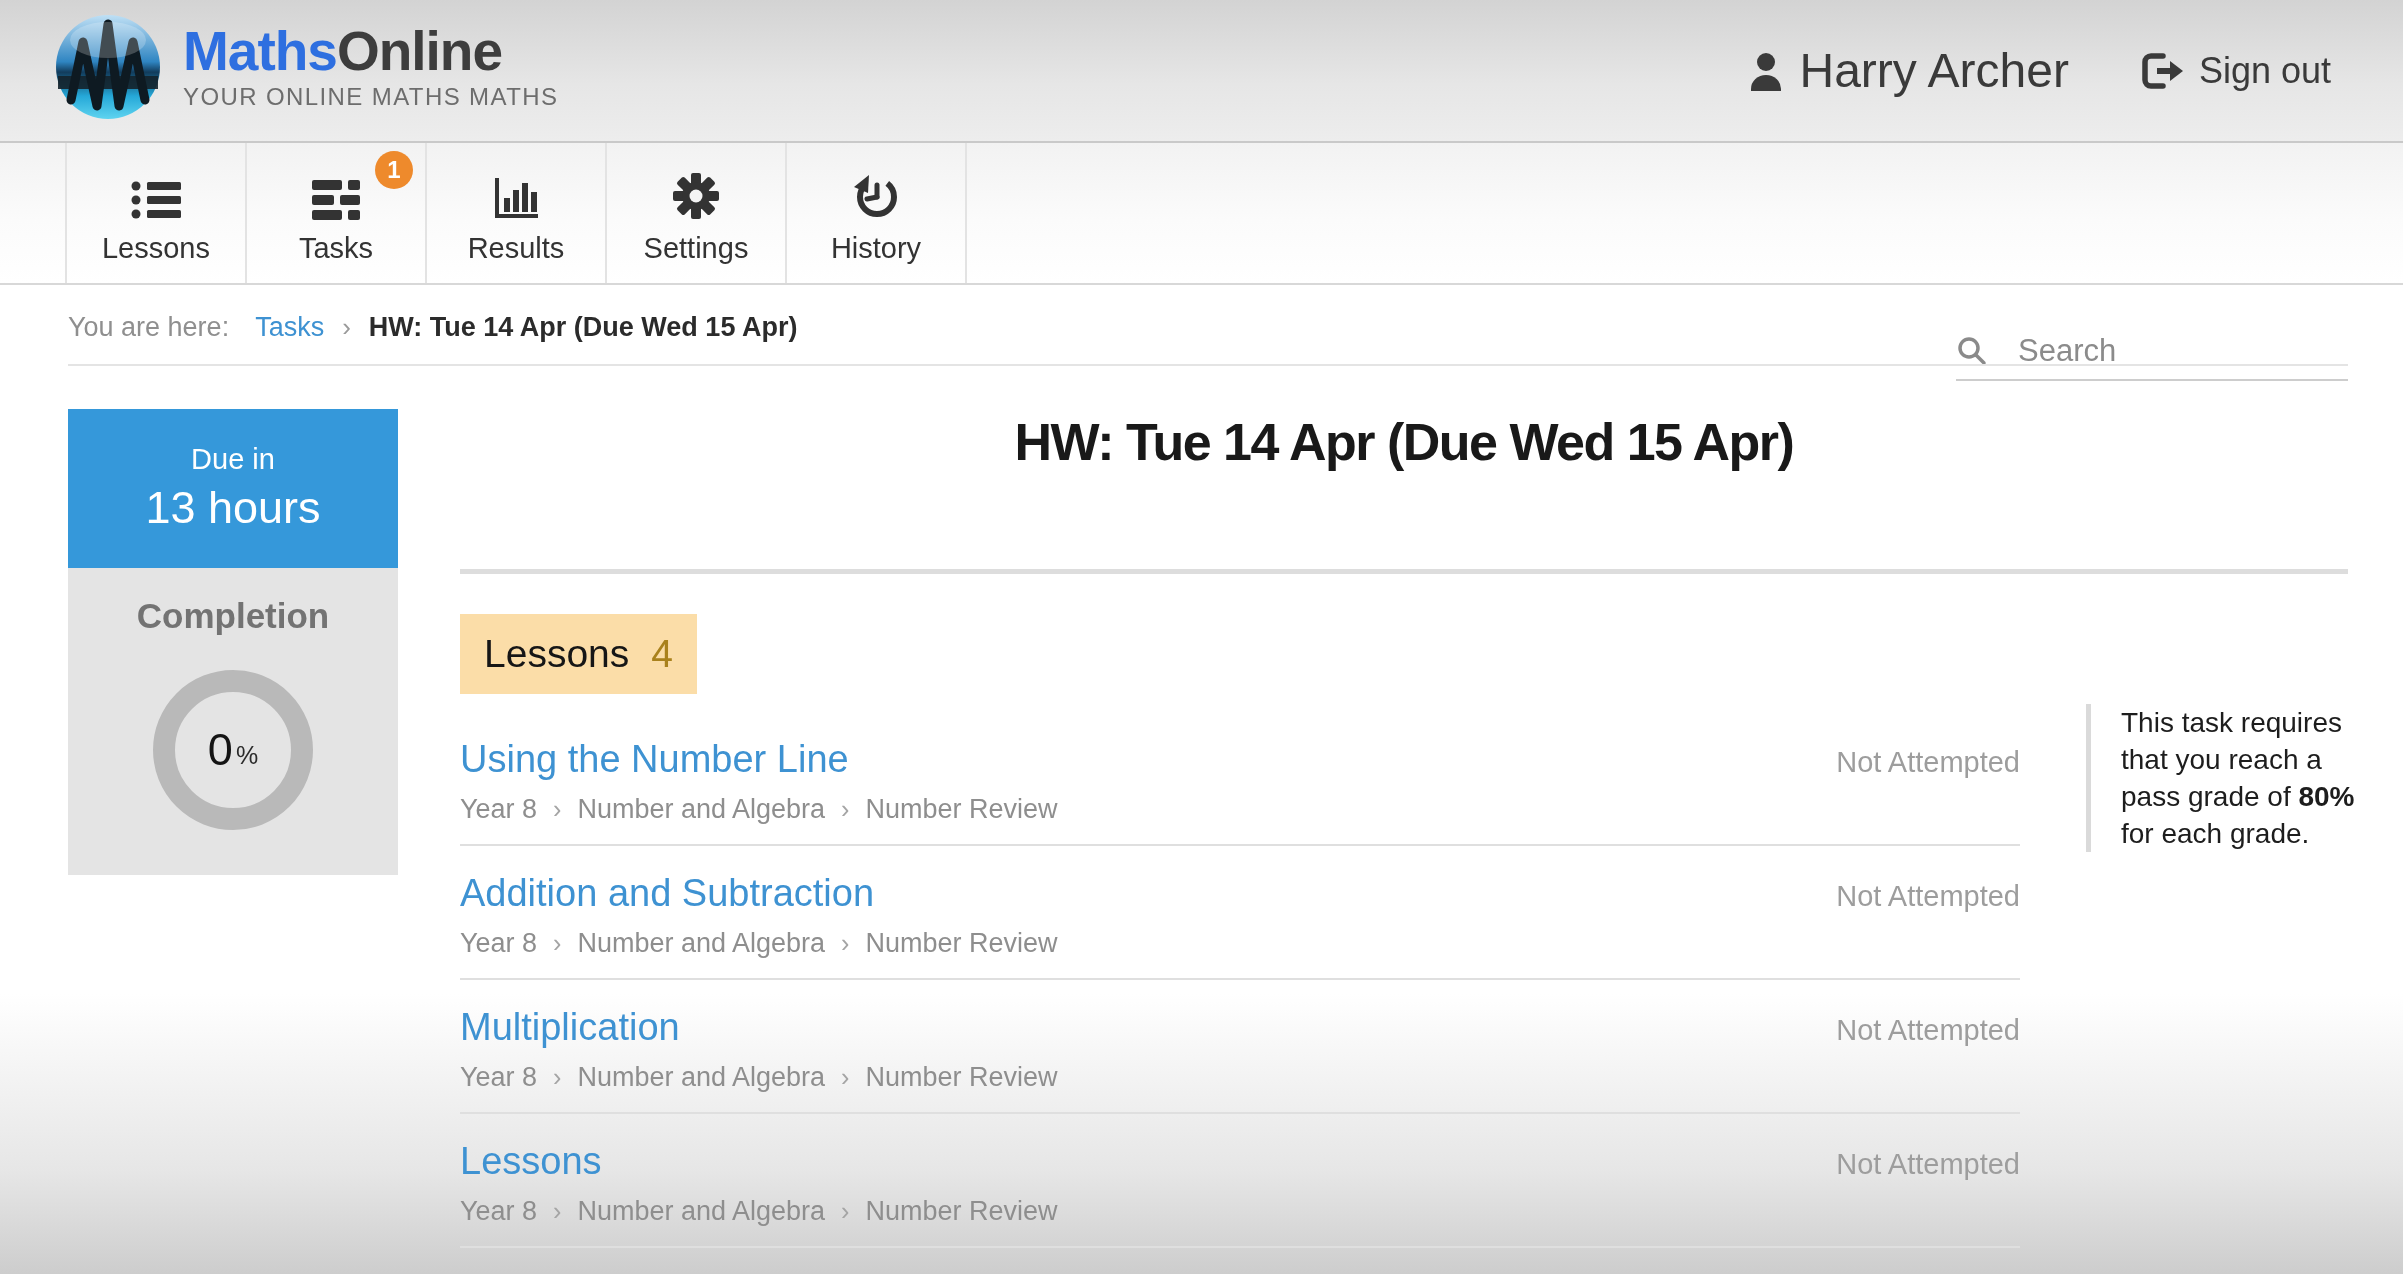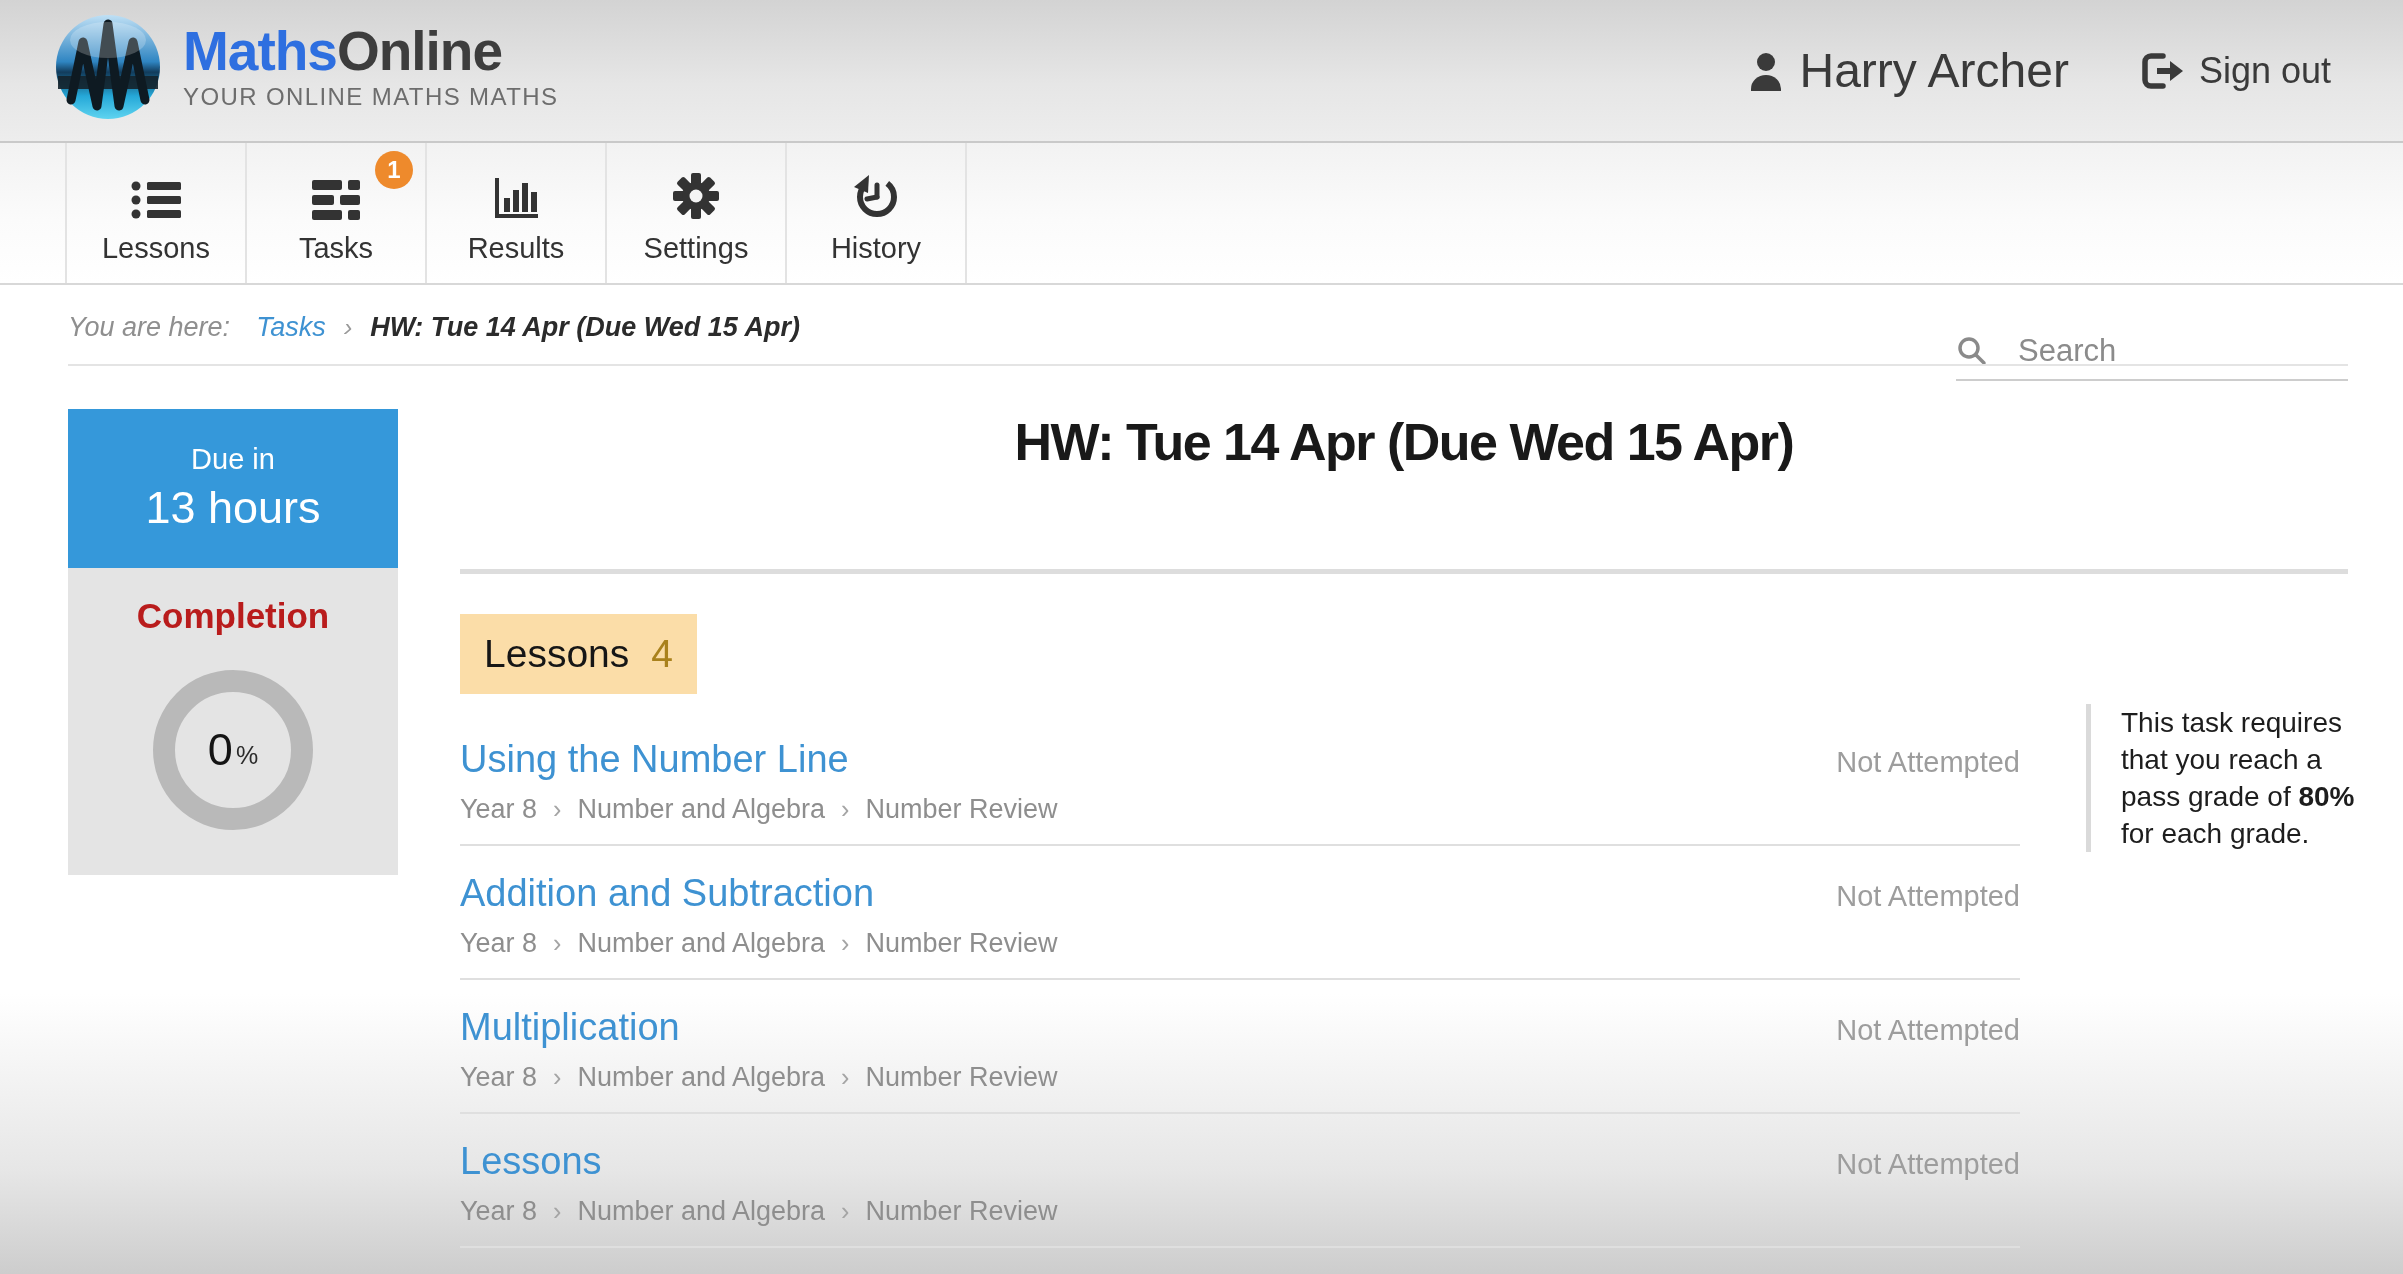--- a/index.html
+++ b/index.html
@@ -33,34 +33,34 @@
   .nav-label{font-size:29px;color:#333;margin-top:12px;}
   .nav-badge{position:absolute;top:8px;right:12px;width:38px;height:38px;border-radius:50%;
     background:#ee8a2c;color:#fff;font-size:24px;font-weight:700;
     display:flex;align-items:center;justify-content:center;}
   .search-box{position:absolute;right:55px;top:189px;width:392px;display:flex;align-items:center;
     gap:28px;border-bottom:2px solid #cdcdcd;padding-bottom:9px;}
   .search-box input{flex:1;border:none;outline:none;background:transparent;
     font-family:"Liberation Sans",sans-serif;font-size:31px;color:#777;}
   .search-box input::placeholder{color:#8b8b8b;}
   
-  .breadcrumb{position:absolute;left:68px;top:312px;display:flex;align-items:flex-start;font-size:27px;font-style:italic;}
+  .breadcrumb{position:absolute;left:68px;top:312px;display:flex;align-items:flex-start;font-size:27px;}
   .bc-prefix{color:#8f8f8f;margin-right:26px;}
   .bc-link{color:#3e92d2;cursor:pointer;margin-right:18px;}
   .bc-sep{color:#9a9a9a;margin-right:18px;font-size:26px;}
   .bc-current{color:#2b2b2b;font-weight:700;}
   .bc-divider{position:absolute;left:68px;right:55px;top:364px;height:2px;background:#e4e4e4;}
   
   .sidebar{position:absolute;left:68px;top:409px;width:330px;}
   .due-box{height:159px;background:#3598da;color:#fff;display:flex;flex-direction:column;
     align-items:center;justify-content:center;gap:6px;}
   .due-label{font-size:29px;}
   .due-value{font-size:45px;}
   .completion-box{background:#e4e4e4;height:307px;}
-  .completion-title{font-size:35px;font-weight:700;color:#b91c1c;text-align:center;padding-top:28px;}
+  .completion-title{font-size:35px;font-weight:700;color:#737373;text-align:center;padding-top:28px;}
   .donut{width:116px;height:116px;border:22px solid #b9b9b9;border-radius:50%;
     margin:34px auto 0 auto;display:flex;align-items:center;justify-content:center;}
   .donut-value{font-size:45px;color:#141414;}
   .donut-unit{font-size:25px;color:#2b2b2b;margin-left:3px;transform:translateY(5px);}
   
   .task-title{position:absolute;left:460px;right:55px;top:412px;text-align:center;
     font-size:52px;font-weight:700;letter-spacing:-1.5px;color:#191919;}
   .task-subtitle{position:absolute;left:460px;right:55px;top:490px;text-align:center;
     font-size:27px;color:#909090;}
   .main-divider{position:absolute;left:460px;right:55px;top:569px;height:5px;background:#dddddd;}

